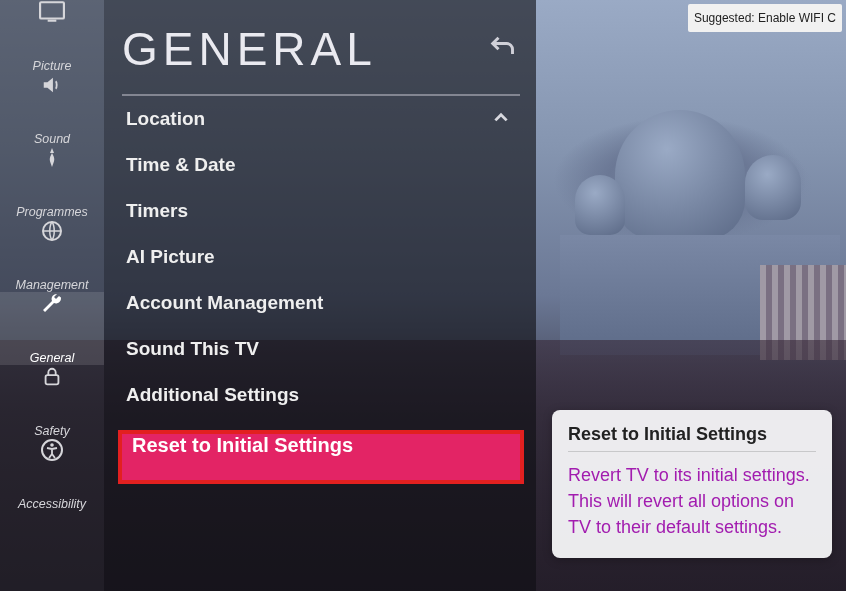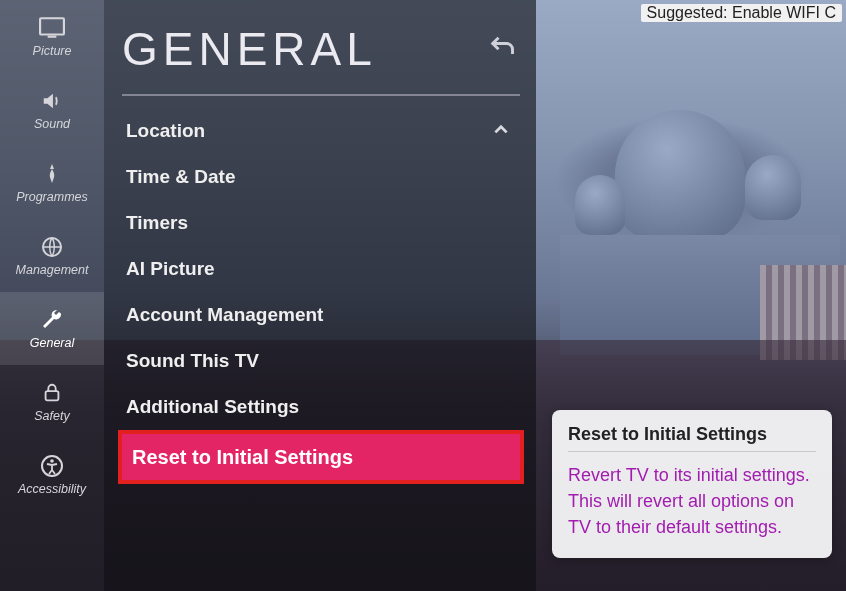--- a/index.html
+++ b/index.html
@@ -30,31 +30,31 @@
   }
   .dome.small { width:56px; height:65px; left:745px; top:155px; border-radius:28px 28px 18px 18px; }
   .dome.smaller { width:50px; height:60px; left:575px; top:175px; border-radius:25px 25px 15px 15px; }
   .building { position:absolute; left:560px; top:235px; width:280px; height:120px;
     background: linear-gradient(180deg, #7a88a5 0%, #5d6b88 100%); }
   .colonnade { position:absolute; left:760px; top:265px; width:90px; height:95px;
     background: repeating-linear-gradient(90deg, #a09aa5 0 6px, #7a7082 6px 12px); }
 
   .suggest-banner {
     position:absolute; top:4px; right:4px; background:#f1f1f1; color:#222;
-    font-size:16px; padding:0 6px; border-radius:2px;
+    font-size:12px; padding:7px 6px; border-radius:2px;
   }
 
   
   .rail {
     position:absolute; left:0; top:0; width:104px; height:100%;
     background: rgba(30,30,35,0.5);
     display:flex; flex-direction:column;
   }
   .rail-item {
-    display:flex; flex-direction:column; align-items:center; justify-content:center;
+    display:flex; flex-direction:column; align-items:center; justify-content:space-between;
     height:73px; color:#d6d6da; font-size:13px; gap:4px; cursor:pointer;
   }
   .rail-item.active { background: rgba(255,255,255,0.12); color:#fff; }
   .rail-item .ic { width:28px; height:24px; display:flex; align-items:center; justify-content:center; }
   .rail-item svg { fill:#d6d6da; }
   .rail-item.active svg { fill:#fff; }
   .rail-label { font-size:12.5px; font-style:italic; }
 
   
   .panel {
@@ -69,21 +69,21 @@
   }
   .panel-title {
     font-size:46px; font-weight:200; letter-spacing:5px; color:#eaeaf0;
   }
   .back-btn { width:36px; height:36px; display:flex; align-items:center; justify-content:center; cursor:pointer; }
   .back-btn svg { stroke:#d0d0d8; fill:none; stroke-width:2.5; }
 
   .panel hr { border:none; border-top:2px solid rgba(200,200,210,0.5); margin:4px 0 12px 0; }
 
   .menu-row {
-    display:flex; align-items:center; justify-content:space-between;
+    display:flex; align-items:flex-start; justify-content:space-between;
     height:46px; font-size:19px; font-weight:600; color:#efefef;
     padding: 0 10px 0 4px; cursor:pointer;
   }
   .menu-row .chev { opacity:0.9; }
   .menu-row.highlight {
     background:#e32465; color:#fff; height:54px; font-size:20px;
     border:4px solid #e22020; margin: 0 -4px; padding-left:10px;
   }
 
   

